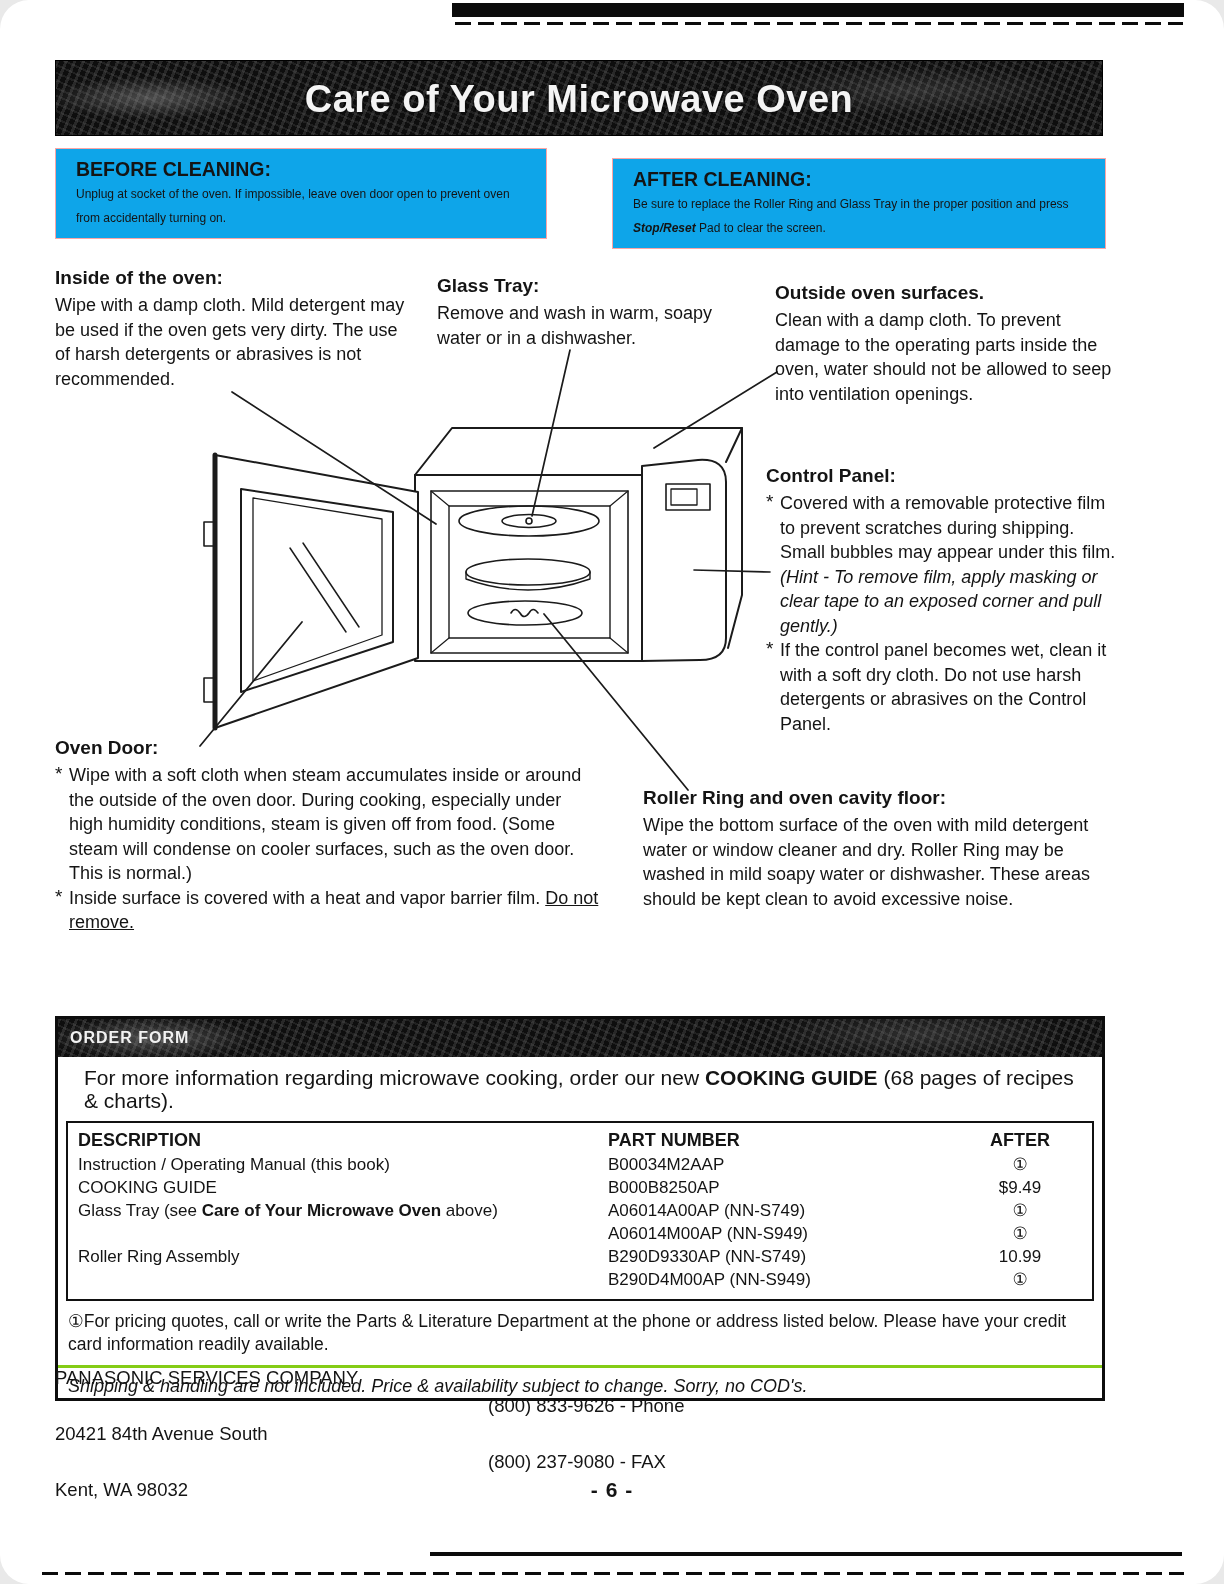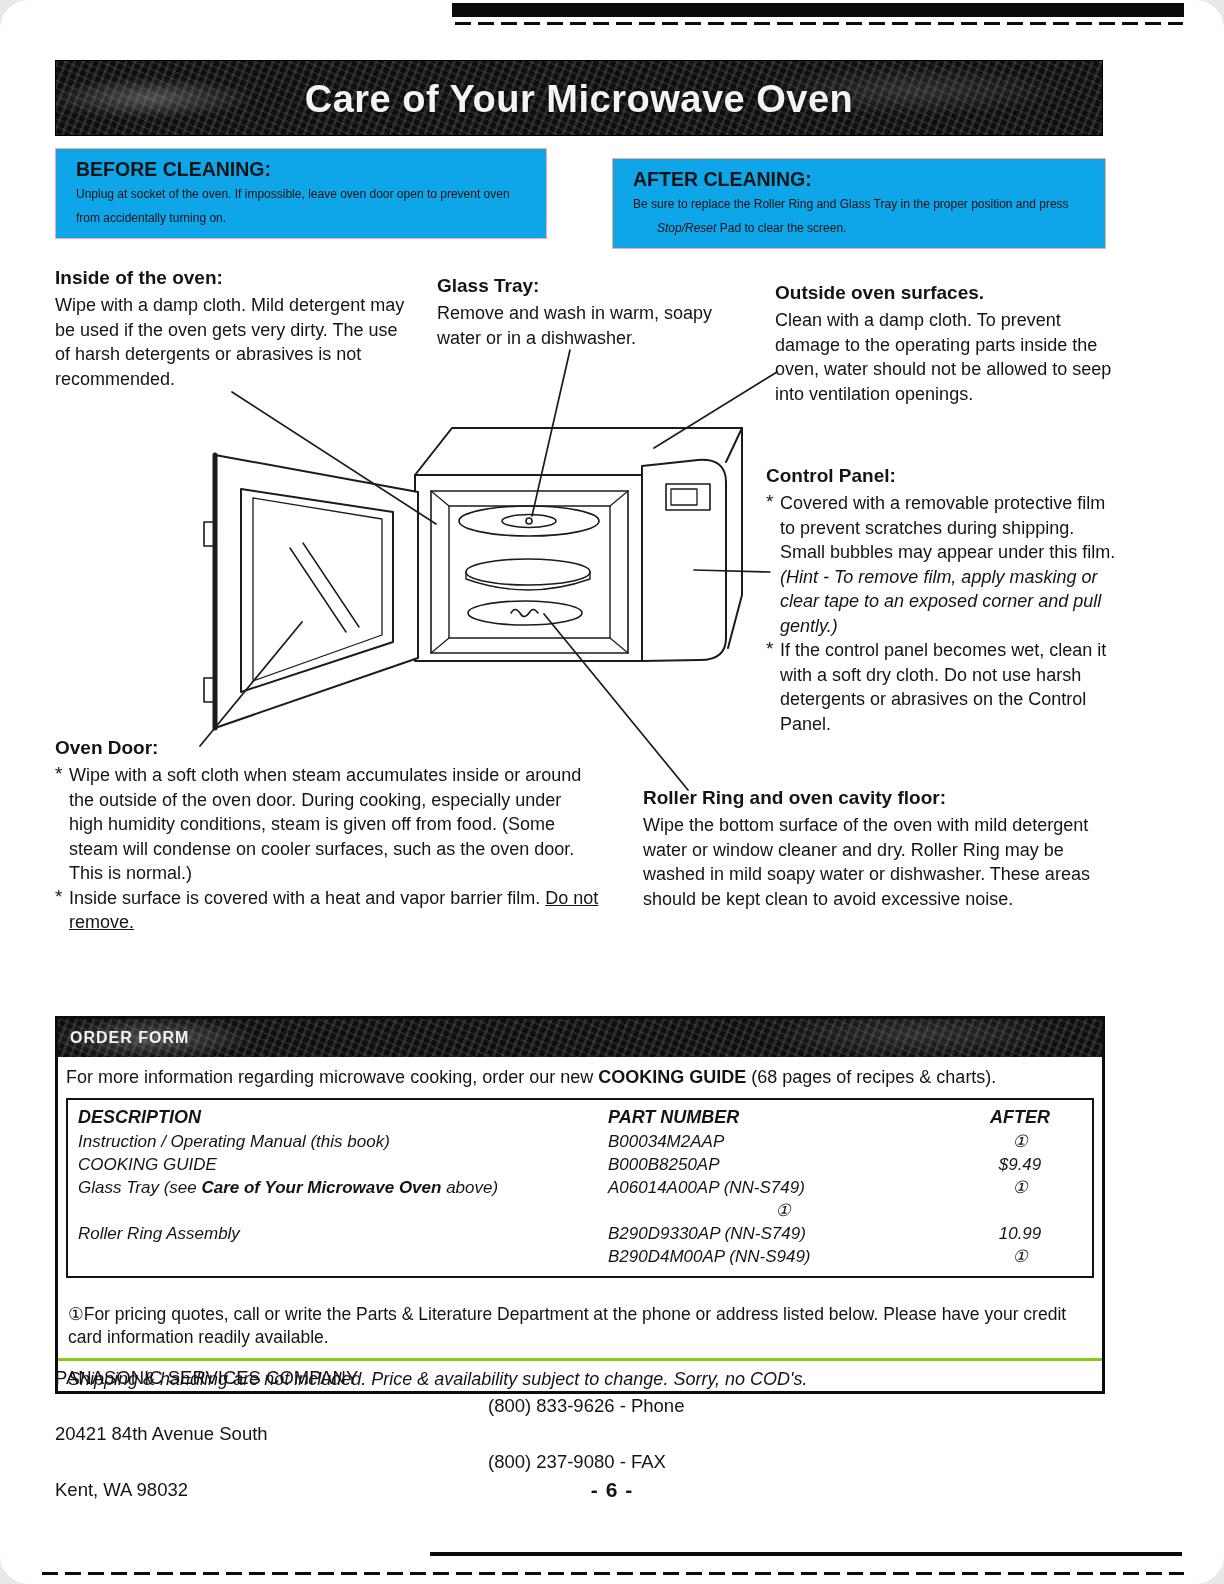--- a/index.html
+++ b/index.html
@@ -22,40 +22,40 @@
       #0e0e0e;
   }
   .title-banner { left:55px; top:60px; width:1048px; height:76px; color:#f4f4f4;
     font-weight:bold; font-size:38px; line-height:76px; text-align:center; letter-spacing:.5px;
     text-shadow:0 0 3px rgba(0,0,0,.95); border:1px solid #000; }
 
   
   .infobox { border:1px solid #fca5a5; background:#0ea5e9; padding:8px 20px; }
   .box-h { font-weight:bold; font-size:19.5px; line-height:25px; }
   .box-b { font-size:12px; line-height:24px; }
-  .em-bi { font-weight:normal; font-style:italic;margin-left:24px; }
+  .em-bi { font-weight:bold; font-style:italic; }
 
   
   .sec-h { font-weight:bold; font-size:19px; line-height:24px; margin-bottom:3px; }
   .body-t { font-size:18px; line-height:24.5px; }
   .bullet { display:flex; }
   .bmark { flex:0 0 14px; font-size:19px; line-height:22px; }
   .btext { flex:1; font-size:18px; line-height:24.5px; }
   .hint-i { font-style:italic; }
   .u { text-decoration:underline; }
 
   .illus { z-index:0; }
   .txt { z-index:1; }
 
   
   .order-box { left:55px; top:1016px; width:1050px; border:3px solid #0d0d0d; background:#fff; }
   .of-banner { height:38px; color:#f2f2f2; font-weight:bold; font-size:16px; line-height:38px;
     padding-left:12px; letter-spacing:1px; }
-  .of-intro { padding:9px 8px 4px; font-size:18px; line-height:23px; }
-  .of-table { margin:5px 8px 16px; border:2px solid #111; padding:4px 0 8px;font-style:italic; }
+  .of-intro { padding:9px 26px 4px; font-size:21px; line-height:23px; }
+  .of-table { margin:5px 8px 0; border:2px solid #111; padding:4px 0 8px; }
   .of-hrow, .of-row { display:grid; grid-template-columns:530px 350px 1fr; padding:0 10px; }
   .of-hrow { font-weight:bold; font-size:18px; line-height:26px; }
   .of-row { font-size:17px; line-height:23px; }
   .col-price { text-align:center; }
   .of-footnote { padding:9px 10px 9px; font-size:17.5px; line-height:23px; }
   .of-shipping { border-top:3px solid #84cc16; font-style:italic; font-size:18px; line-height:23px; padding:7px 10px 0; }
 
   
   .foot-t { font-size:18.5px; line-height:24px;margin-top:32px; }
   .pagenum { left:0; top:1478px; width:1224px; text-align:center; font-weight:bold; font-size:21px; letter-spacing:1px; }
@@ -196,20 +196,21 @@
         <span class="col-part">B000B8250AP</span>
         <span class="col-price">$9.49</span>
       </div>
       <div class="of-row">
         <span class="col-desc"><span>Glass Tray (see </span><b>Care of Your Microwave Oven</b><span> above)</span></span>
         <span class="col-part">A06014A00AP (NN-S749)</span>
         <span class="col-price">①</span>
       </div>
       <div class="of-row">
         <span class="col-desc"></span>
+        <span class="col-part">A06014M00AP (NN-S949)</span>
         <span class="col-price">①</span>
       </div>
       <div class="of-row">
         <span class="col-desc">Roller Ring Assembly</span>
         <span class="col-part">B290D9330AP (NN-S749)</span>
         <span class="col-price">10.99</span>
       </div>
       <div class="of-row">
         <span class="col-desc"></span>
         <span class="col-part">B290D4M00AP (NN-S949)</span>

